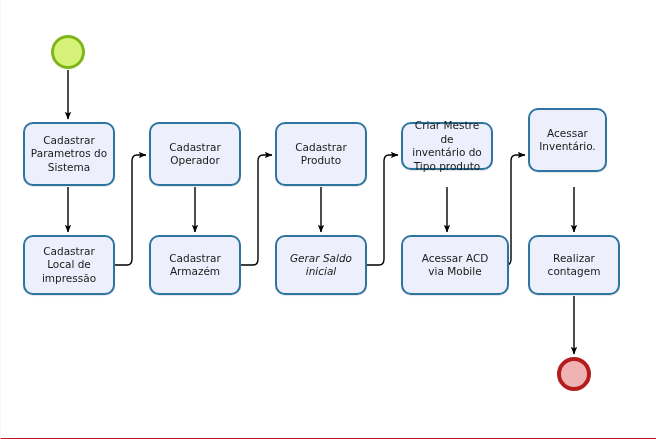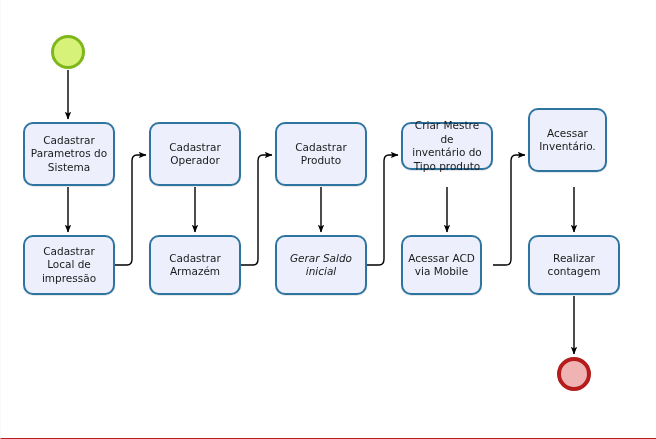--- a/index.html
+++ b/index.html
@@ -105,21 +105,21 @@
   <div class="node-box" style="left: 274px; top: 122px; width: 92px; height: 64px;"><span>Cadastrar
 Produto</span></div>
 
   <div class="node-box" style="left: 274px; top: 235px; width: 92px; height: 60px; font-style: italic;"><span>Gerar Saldo
 inicial</span></div>
 
   <div class="node-box" style="left: 400px; top: 122px; width: 92px; height: 48px;"><span>Criar Mestre de
 inventário  do
 Tipo produto</span></div>
 
-  <div class="node-box" style="left: 400px; top: 235px; width: 81px; height: 60px;"><span>Acessar ACD
+  <div class="node-box" style="left: 400px; top: 235px; width: 108px; height: 60px;"><span>Acessar ACD
 via Mobile</span></div>
 
   <div class="node-box" style="left: 527px; top: 108px; width: 79px; height: 64px;"><span>Acessar
 Inventário.</span></div>
 
   <div class="node-box" style="left: 527px; top: 235px; width: 92px; height: 60px;"><span>Realizar
 contagem</span></div>
 
   <div class="node-circle end-circle" style="left: 556px; top: 357px; width: 34px; height: 34px;"></div>
 

